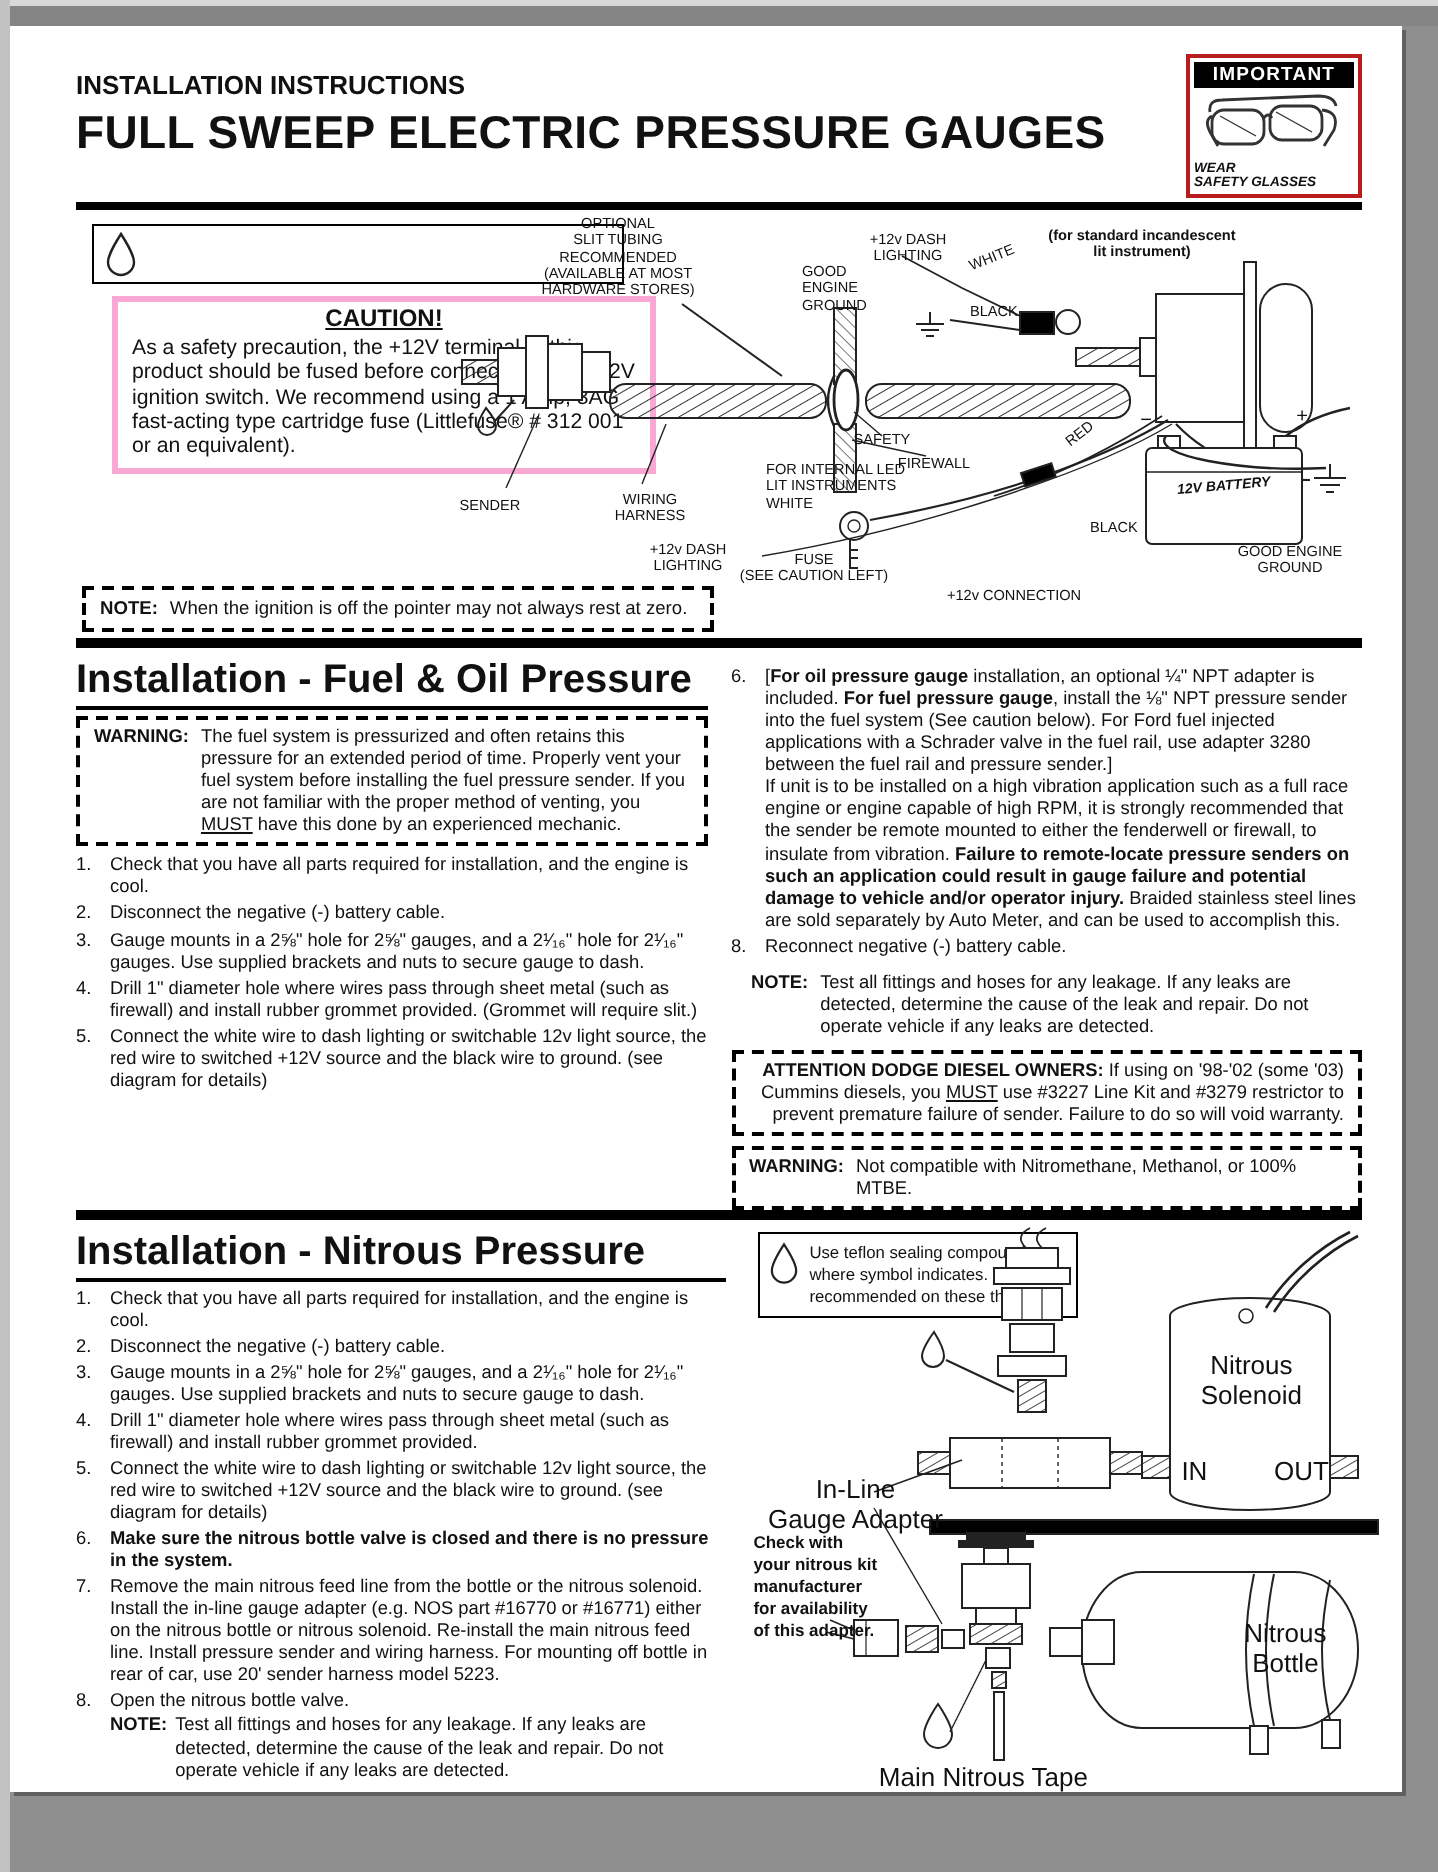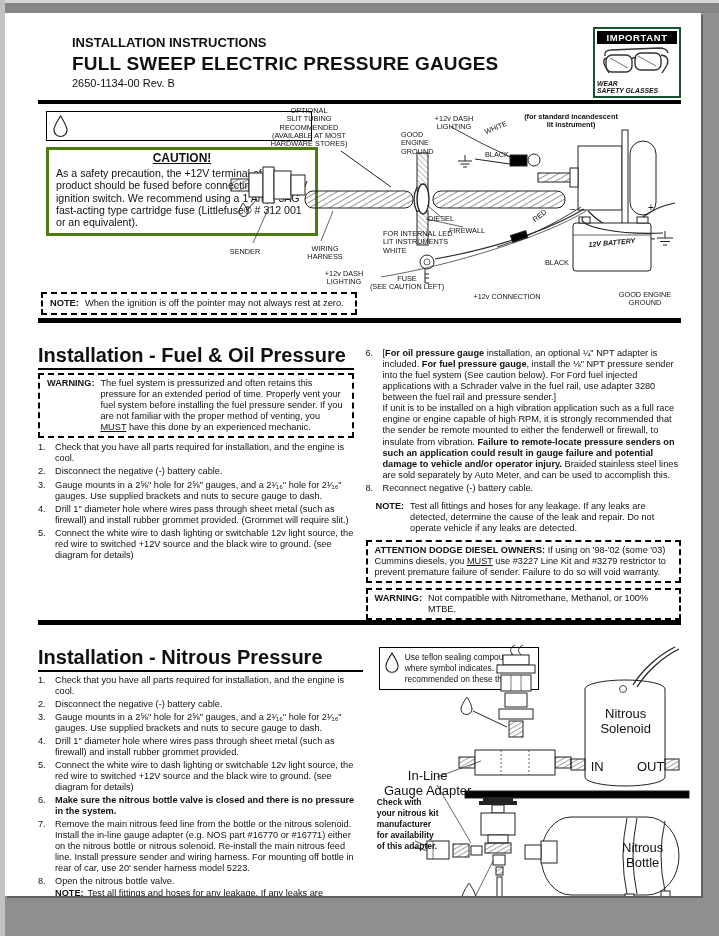--- a/index.html
+++ b/index.html
@@ -3,33 +3,33 @@
 <meta charset="utf-8">
 <style>
   html,body{margin:0;padding:0;background:#8f8f8f;font-family:"Liberation Sans","DejaVu Sans",sans-serif;color:#111;}
   .scan{position:relative;width:719px;height:936px;background:#8f8f8f;overflow:hidden;}
   .scan .topstrip{position:absolute;left:0;top:0;width:100%;height:13px;background:linear-gradient(#d8d8d8 0 3px,#858585 3px);}
   .scan .leftstrip{position:absolute;left:0;top:0;width:5px;height:100%;background:#c2c2c2;}
   .page{position:absolute;left:5px;top:13px;width:696px;height:883px;background:#fff;box-sizing:border-box;
         padding:12px 20px 0 33px;overflow:hidden;box-shadow:2px 2px 0 #606060;}
   .b{font-weight:bold}.u{text-decoration:underline}
   
-  header{display:flex;justify-content:space-between;align-items:flex-start;margin-left:34px;}
+  header{display:flex;justify-content:space-between;align-items:flex-start;}
   .kicker{font-size:13px;font-weight:bold;margin-top:10px;}
-  h1{font-size:19px;font-weight:bold;margin:3px 0 2px;letter-spacing:.2px;}
+  h1{font-size:23px;font-weight:bold;margin:3px 0 2px;letter-spacing:.2px;}
   .part{font-size:11px;}
-  .important{width:80px;border:2px solid #14532d;background:#fff;padding:2px;text-align:center;margin-top:2px;}
+  .important{width:80px;border:2px solid #b91c1c;background:#fff;padding:2px;text-align:center;margin-top:2px;}
   .imp-title{background:#000;color:#fff;font-weight:bold;font-size:9.5px;letter-spacing:.6px;padding:1px 0;}
   .imp-sub{font-style:italic;font-weight:bold;font-size:6.8px;text-align:left;line-height:1.05;margin-top:-8px;position:relative;}
   .rule{height:4px;background:#000;margin-top:2px;}
   .rule.mid{height:5px;margin:0;}
   
   .top-section{position:relative;height:207px;}
   .tef-box{width:252px;border:1.5px solid #000;padding:3px 6px;display:flex;gap:7px;align-items:center;margin:7px 0 6px 8px;font-size:8.4px;line-height:1.22;}
-  .caution-box{width:252px;border:3px solid #4d7c0f;padding:2px 7px 4px;margin-left:8px;font-size:10.6px;line-height:1.16;}
+  .caution-box{width:252px;border:3px solid #f9a8d4;padding:2px 7px 4px;margin-left:18px;font-size:10.6px;line-height:1.16;}
   .caution-title{text-align:center;font-weight:bold;text-decoration:underline;font-size:12px;margin-bottom:1px;}
   .hang{display:flex;gap:6px;}
   .hang .lab{font-weight:bold;flex:none;}
   .note-box{position:absolute;left:3px;bottom:3px;width:298px;border:2px dashed #000;padding:4px 7px;font-size:9.3px;line-height:1.25;background:#fff;}
   
   .wiring{position:absolute;left:175px;top:-4px;width:469px;height:211px;}
   .wiring svg{position:absolute;left:0;top:0;}
   .dlabel{position:absolute;font-size:7.3px;line-height:1.12;white-space:pre-line;text-align:center;}
   .dlabel.l{text-align:left}.dlabel.r{text-align:left}
   
@@ -39,22 +39,22 @@
   .dashed{border:2px dashed #000;padding:3px 7px;font-size:9.2px;line-height:1.2;background:#fff;}
   .warnbox{margin:2px 0 4px;}
   .steps{font-size:9.2px;line-height:1.2;margin-top:3px;}
   .step{display:flex;margin-bottom:2px;}
   .num{flex:none;width:17px;}
   .sbody{flex:1;}
   .step-note{display:flex;gap:4px;margin-top:1px;}
   .step-note .nlab{font-weight:bold;flex:none;}
   .cautionbox2{margin-top:7px;}
   .note-hang{margin:7px 0 6px 10px;font-size:9.2px;line-height:1.2;}
-  .attn{margin:5px 0;}
-  .sec{padding-top:20px;}
+  .attn{margin:5px 0;text-align:right;}
+  .sec{padding-top:4px;}
   .fuel .col.right{padding-top:2px;}
   
   .nitro-art{position:relative;height:282px;}
   .tef2{position:absolute;left:4px;top:2px;width:148px;border:1.5px solid #000;display:flex;gap:6px;padding:4px 5px;font-size:8.4px;line-height:1.3;background:#fff;align-items:flex-start;}
   .nlabel{position:absolute;font-size:13px;line-height:1.15;white-space:pre-line;text-align:center;}
   .nlabel.l{text-align:left}
   .check-note{position:absolute;left:2px;top:152px;width:102px;font-size:8.5px;font-weight:bold;line-height:1.3;}
   svg{overflow:visible}
 </style>
 </head>
@@ -63,21 +63,20 @@
 <div class="scan">
   <div class="topstrip"></div>
   <div class="leftstrip"></div>
 
   <div class="page">
 
     <header>
       <div>
         <div class="kicker">INSTALLATION INSTRUCTIONS</div>
         <h1>FULL SWEEP ELECTRIC PRESSURE GAUGES</h1>
-        <div class="part">2650-1134-00  Rev. B</div>
       </div>
       <div class="important">
         <div class="imp-title">IMPORTANT</div>
         <svg width="72" height="40" viewBox="0 0 72 40">
           <g fill="none" stroke="#333" stroke-width="1.4">
             <path d="M4 12 Q3 6 10 6 L58 4 Q66 4 67 9"></path>
             <rect x="5" y="11" width="26" height="17" rx="6"></rect>
             <rect x="34" y="9" width="26" height="17" rx="6"></rect>
             <path d="M31 15 q2 -3 4 0"></path>
             <path d="M60 11 q9 1 6 10 l-5 8"></path>
@@ -197,36 +196,36 @@
         <div class="dlabel" style="left:262px;top:17px;width:42px;transform:rotate(-22deg)">WHITE</div>
         <div class="dlabel b" style="left:298px;top:6px;width:120px;font-weight:bold">(for standard incandescent
 lit instrument)</div>
         <div class="dlabel l" style="left:188px;top:24px;width:60px">GOOD
 ENGINE
 GROUND</div>
         <div class="dlabel l" style="left:272px;top:44px;width:40px">BLACK</div>
         <div class="dlabel" style="left:6px;top:141px;width:52px">SENDER</div>
         <div class="dlabel" style="left:84px;top:138px;width:56px">WIRING
 HARNESS</div>
-        <div class="dlabel" style="left:198px;top:108px;width:60px">DIESEL</div>
+        <div class="dlabel" style="left:198px;top:108px;width:60px">SAFETY</div>
         <div class="dlabel" style="left:224px;top:120px;width:60px">FIREWALL</div>
         <div class="dlabel r" style="left:170px;top:123px;width:112px">FOR INTERNAL LED
 LIT INSTRUMENTS
 WHITE</div>
         <div class="dlabel" style="left:312px;top:105px;width:30px;transform:rotate(-38deg)">RED</div>
         <div class="dlabel" style="left:100px;top:163px;width:62px">+12v DASH
 LIGHTING</div>
         <div class="dlabel" style="left:148px;top:168px;width:92px">FUSE
 (SEE CAUTION LEFT)</div>
         <div class="dlabel" style="left:234px;top:186px;width:120px">+12v CONNECTION</div>
         <div class="dlabel l" style="left:332px;top:152px;width:46px">BLACK</div>
         <div class="dlabel" style="left:362px;top:132px;width:74px;font-size:7px;font-weight:bold;font-style:italic;transform:rotate(-5deg)">12V BATTERY</div>
         <div class="dlabel" style="left:354px;top:97px;width:12px;font-size:10px">−</div>
         <div class="dlabel" style="left:432px;top:95px;width:12px;font-size:10px">+</div>
-        <div class="dlabel" style="left:394px;top:184px;width:76px">GOOD ENGINE
+        <div class="dlabel" style="left:394px;top:164px;width:76px">GOOD ENGINE
 GROUND</div>
       </div>
     </section>
 
     <div class="rule mid"></div>
 
     <section class="sec fuel">
       <div class="cols">
         <div class="col">
           <h2>Installation - Fuel &amp; Oil Pressure</h2>

